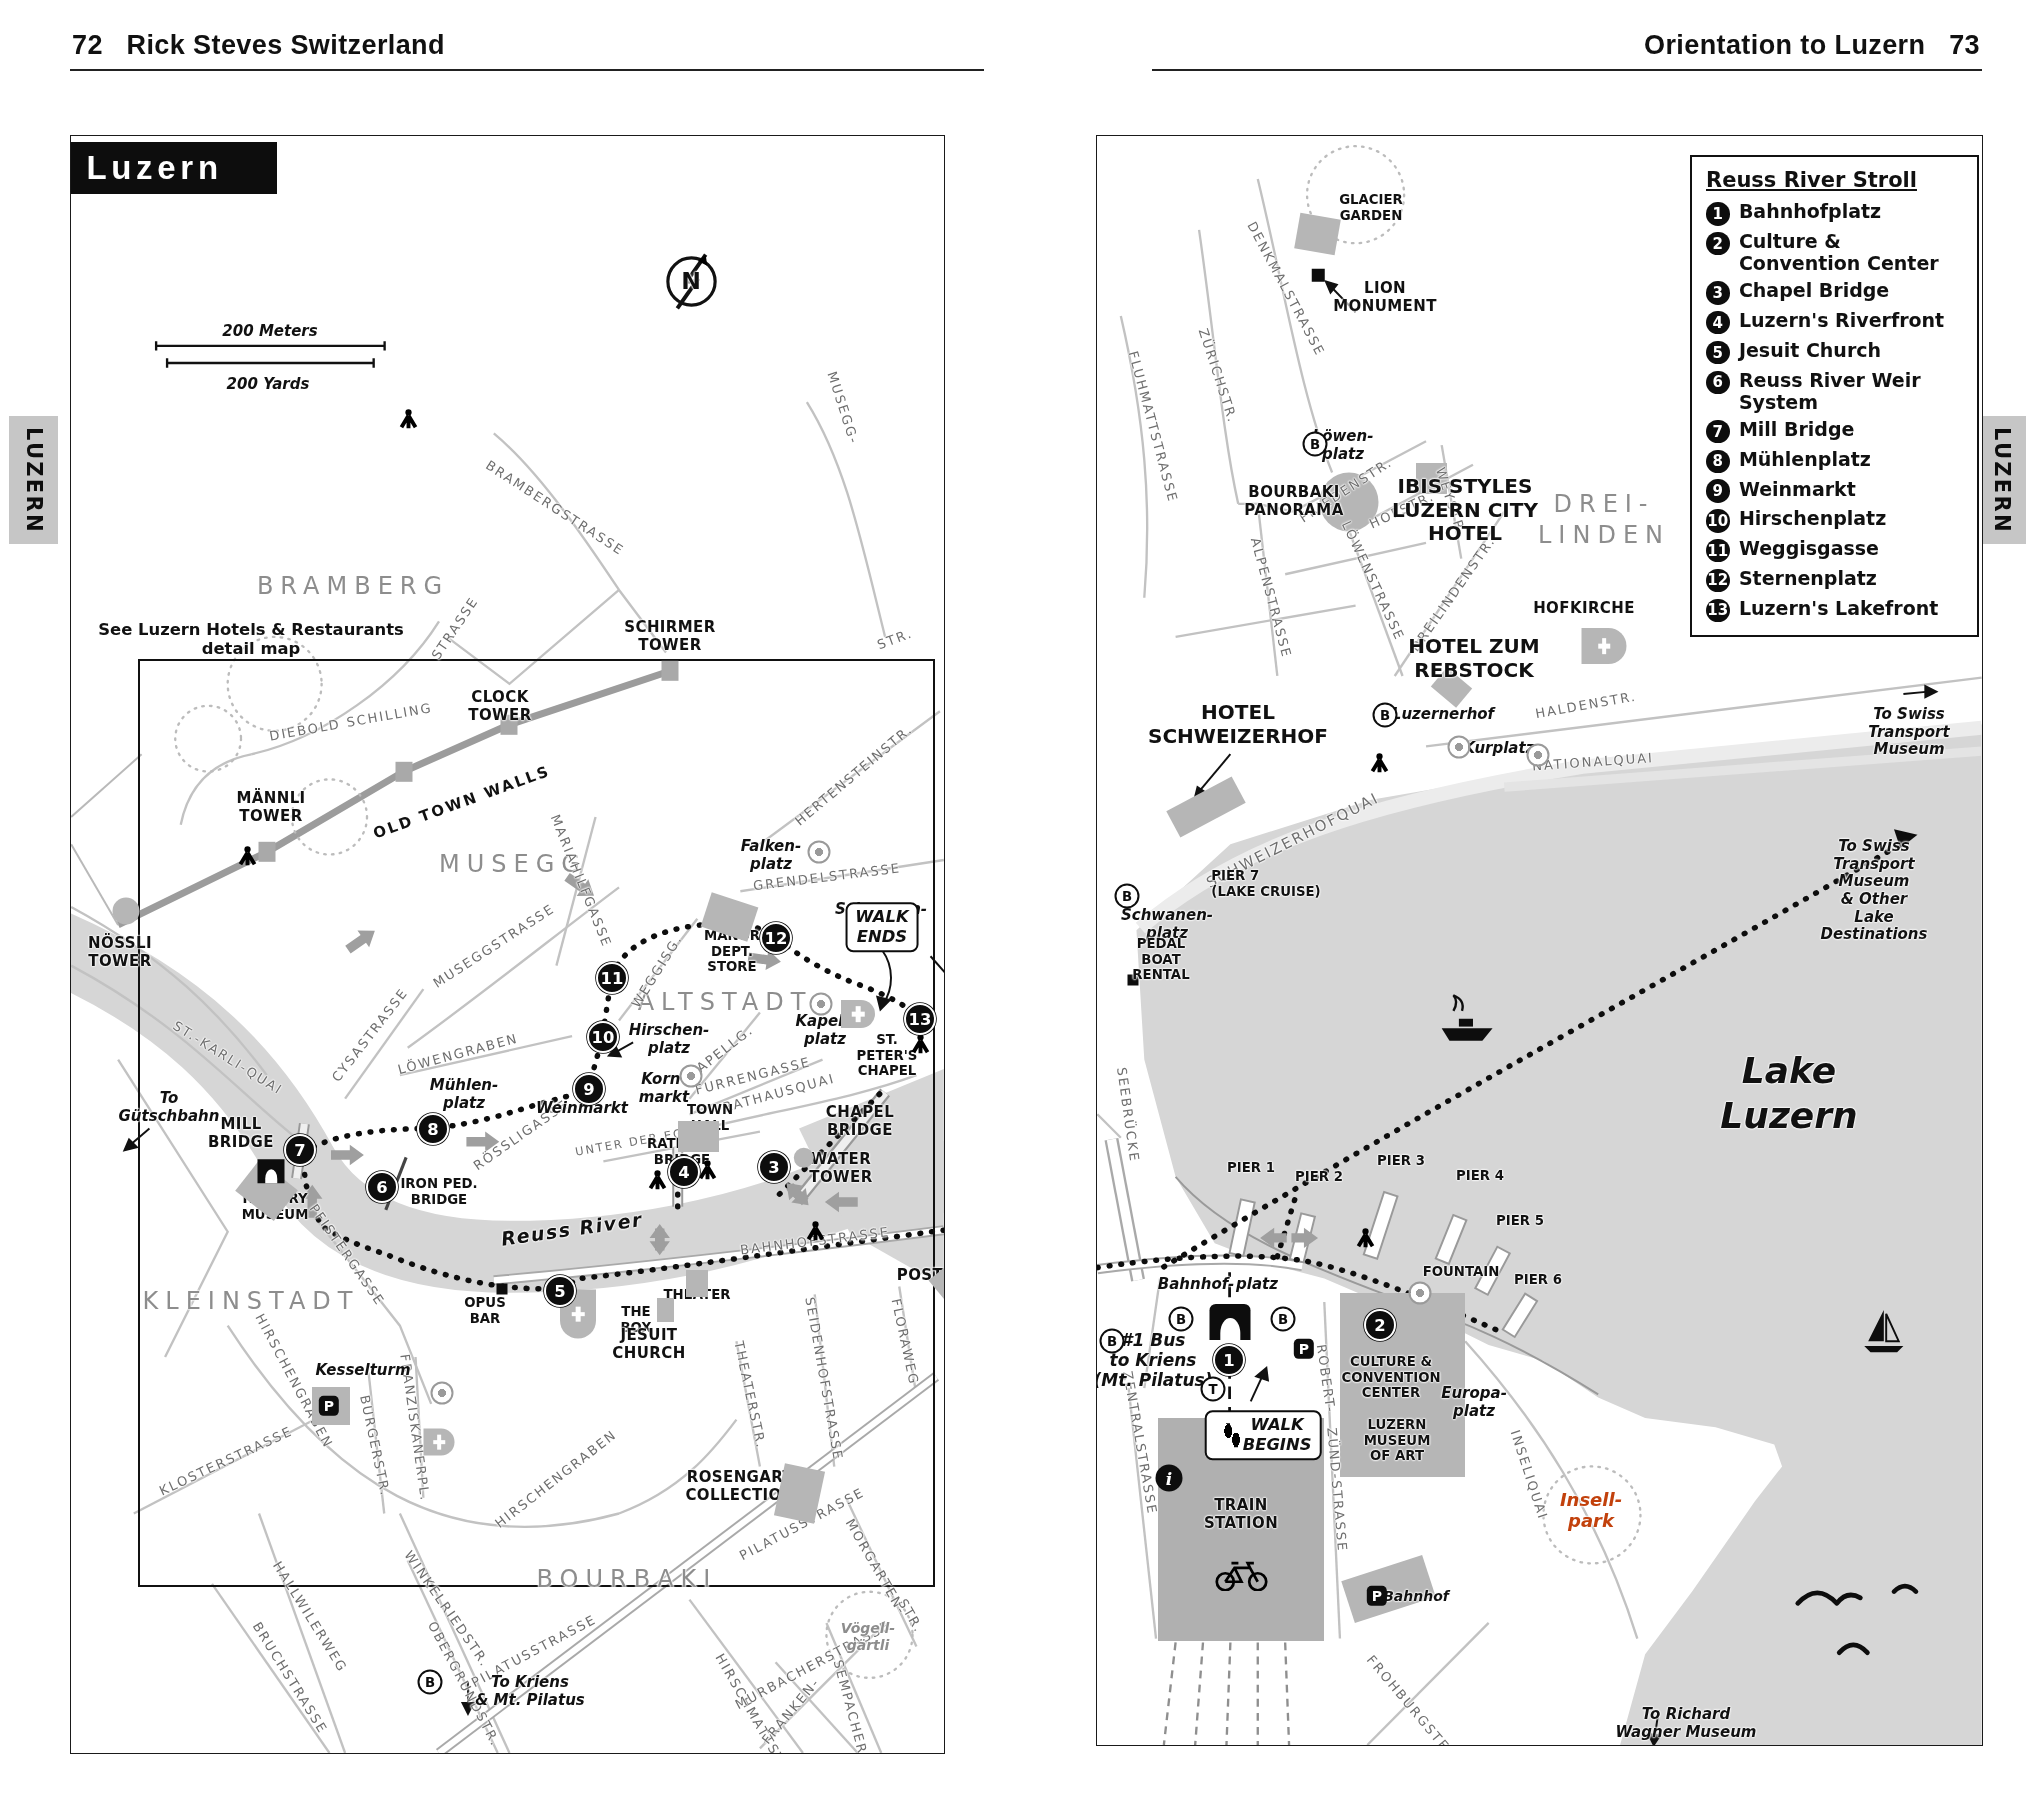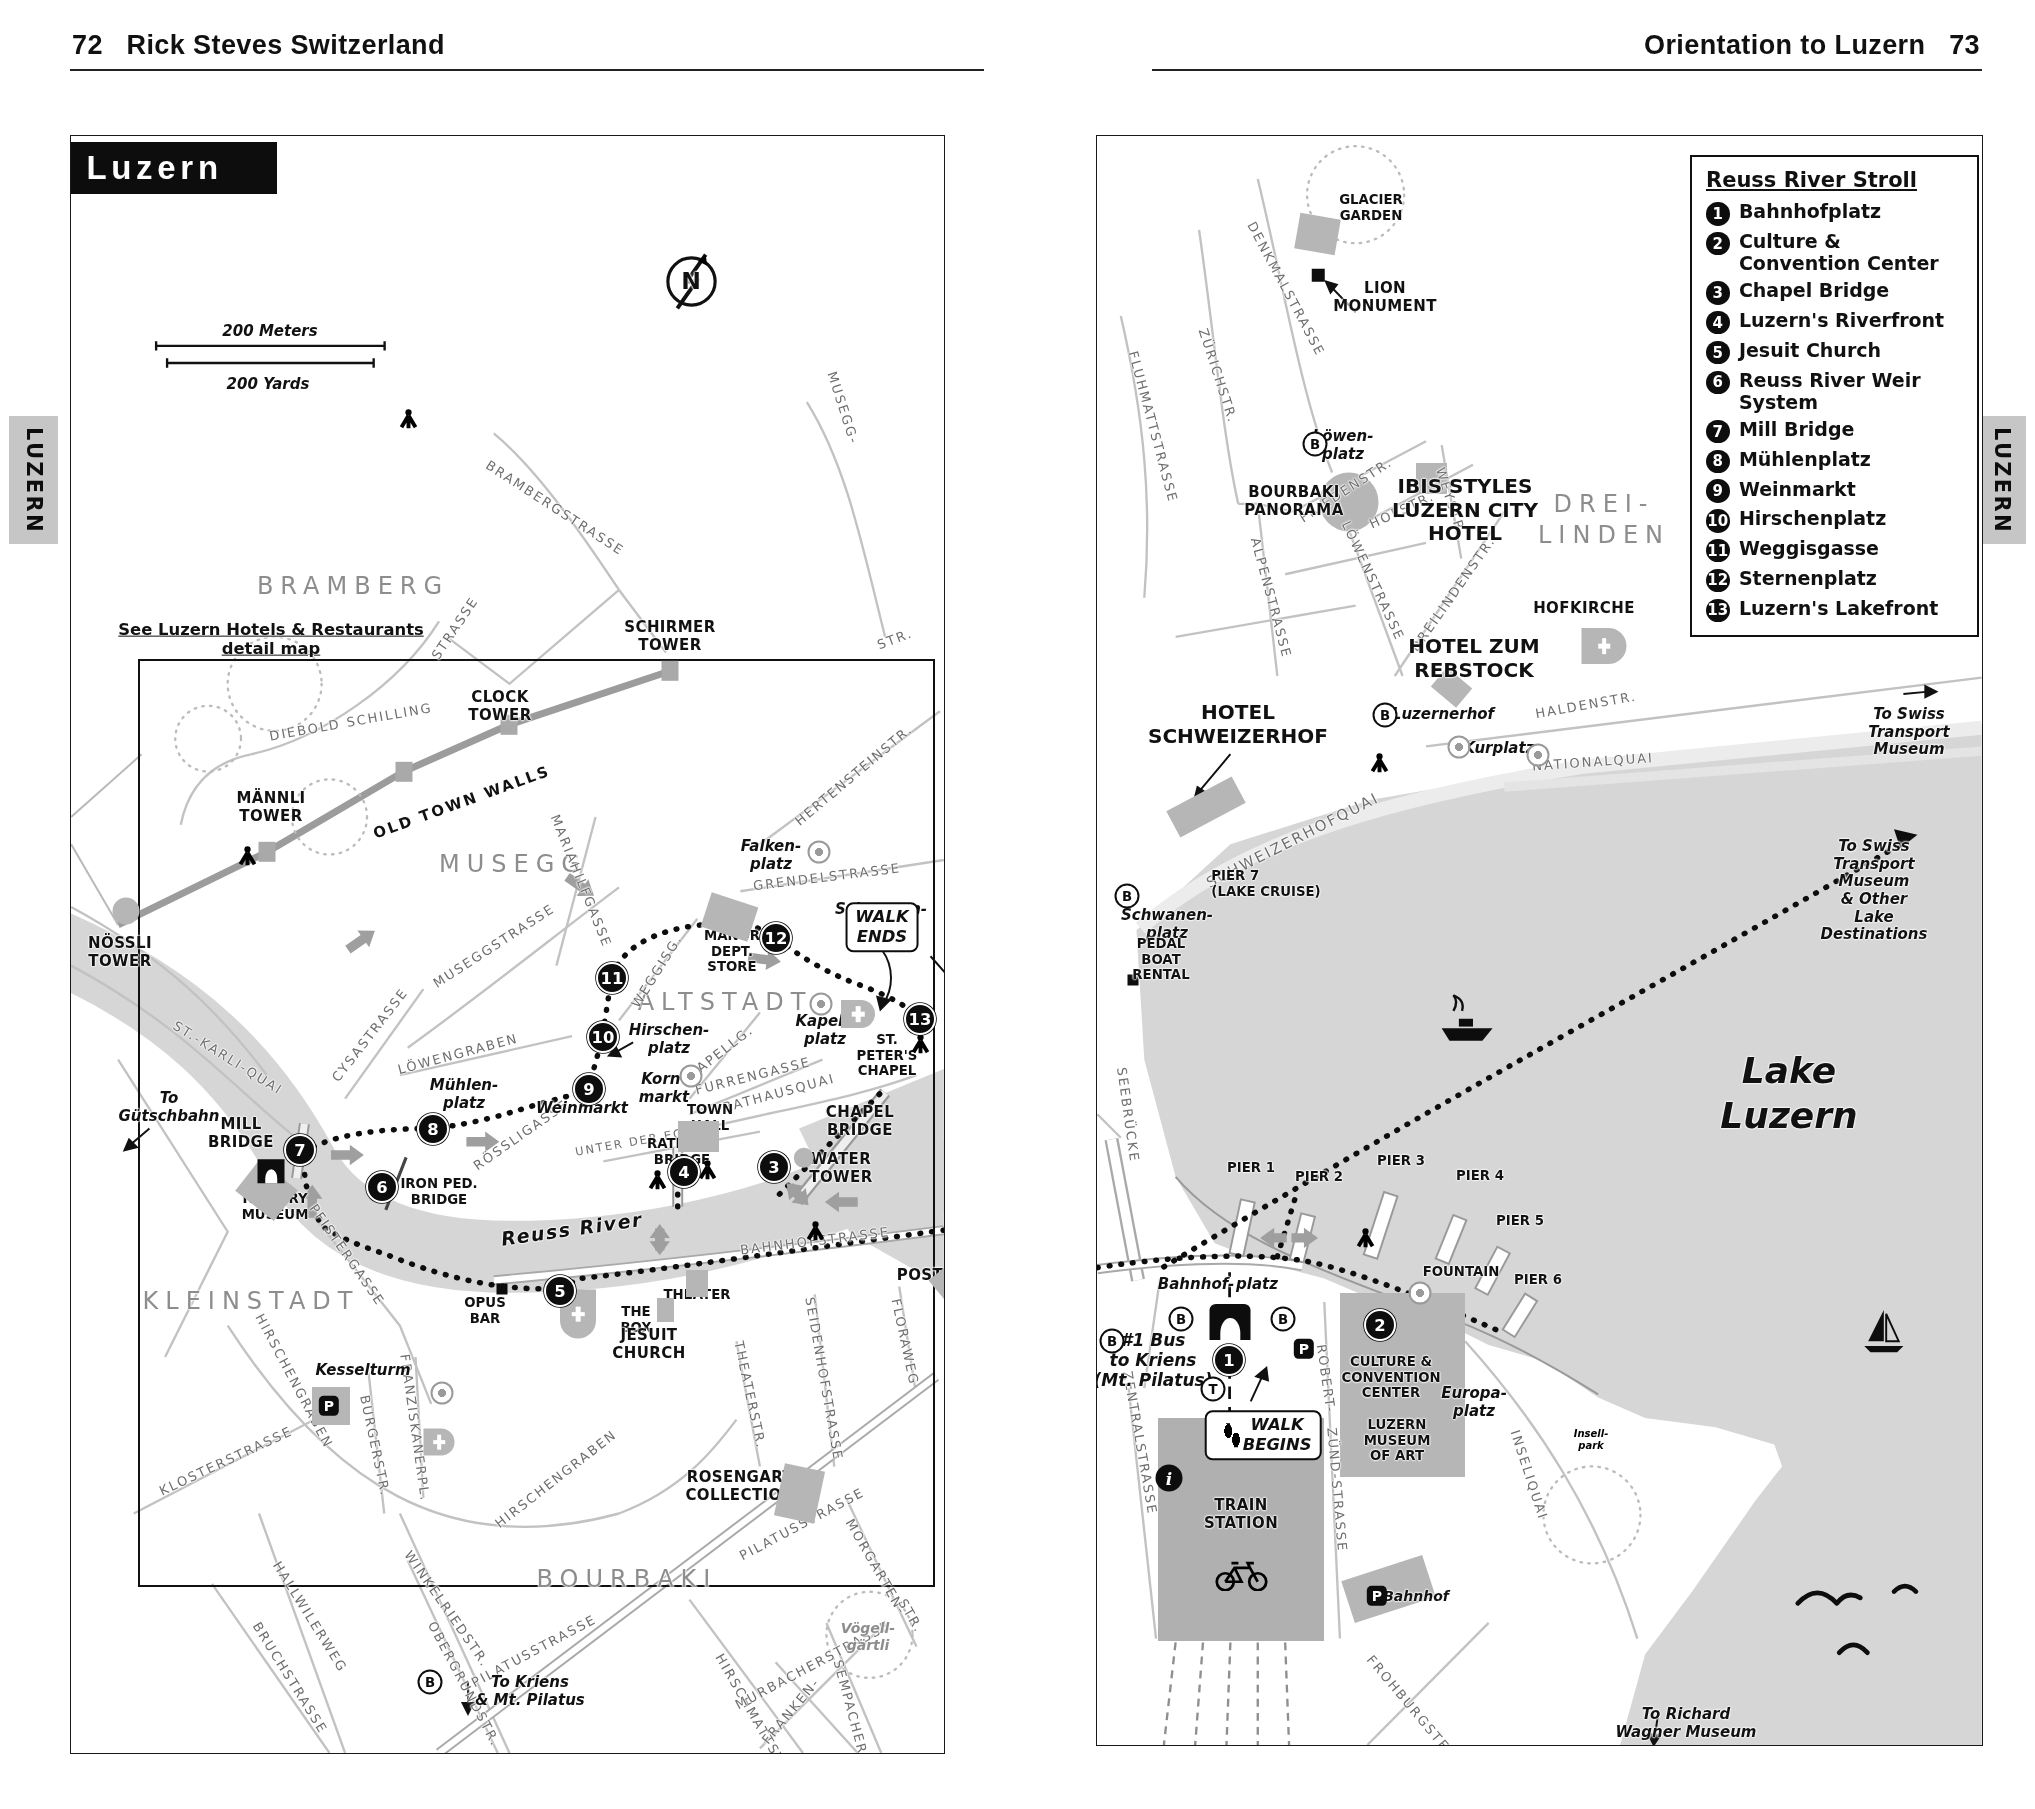--- a/index.html
+++ b/index.html
@@ -224,21 +224,21 @@
     <path d="M18,26 L18,38 M18,32 L282,32 M282,26 L282,38" stroke="#111" stroke-width="3" fill="none"></path>
   </svg>
   <div class="lbl note" style="left:197px;top:249px;">200 Yards</div>
 
   <div class="lbl district" style="left:282px;top:450px;">BRAMBERG</div>
   <div class="lbl district" style="left:442px;top:728px;">MUSEGG</div>
   <div class="lbl district" style="left:654px;top:866px;">ALTSTADT</div>
   <div class="lbl district" style="left:180px;top:1165px;">KLEINSTADT</div>
   <div class="lbl district" style="left:556px;top:1443px;">BOURBAKI</div>
 
-  <div class="lbl boldnote" style="left:200px;top:503px;text-decoration:underline;">See Luzern Hotels &amp; Restaurants
+  <div class="lbl boldnote" style="left:180px;top:503px;">See Luzern Hotels &amp; Restaurants
 detail map</div>
 
   <div class="lbl street" style="left:484px;top:372px;transform:translate(-50%,-50%) rotate(33deg);">BRAMBERGSTRASSE</div>
   <div class="lbl street" style="left:280px;top:586px;transform:translate(-50%,-50%) rotate(-10deg);">DIEBOLD SCHILLING</div>
   <div class="lbl street" style="left:384px;top:492px;transform:translate(-50%,-50%) rotate(-56deg);">STRASSE</div>
   <div class="lbl street" style="left:772px;top:272px;transform:translate(-50%,-50%) rotate(72deg);">MUSEGG-</div>
   <div class="lbl street" style="left:824px;top:503px;transform:translate(-50%,-50%) rotate(-20deg);">STR.</div>
   <div class="lbl street" style="left:423px;top:810px;transform:translate(-50%,-50%) rotate(-33deg);">MUSEGGSTRASSE</div>
   <div class="lbl street" style="left:783px;top:639px;transform:translate(-50%,-50%) rotate(-40deg);">HERTENSTEINSTR.</div>
   <div class="lbl street" style="left:756px;top:741px;transform:translate(-50%,-50%) rotate(-7deg);">GRENDELSTRASSE</div>
@@ -616,21 +616,21 @@
   <div class="lbl poi-sm" style="left:294px;top:1242px;">CULTURE &amp;
 CONVENTION
 CENTER</div>
   <div class="lbl poi-sm" style="left:300px;top:1305px;">LUZERN
 MUSEUM
 OF ART</div>
   <div class="lbl pl" style="left:377px;top:1267px;">Europa-
 platz</div>
   <div class="lbl poi" style="left:144px;top:1379px;">TRAIN
 STATION</div>
-  <div class="lbl" style="left:494px;top:1304px;font-size:10px;font-style:italic;color:#000000;font-weight:bold;white-space:pre-line;">Insell-
+  <div class="lbl" style="left:494px;top:1374px;font-size:18px;font-style:italic;color:#c2410c;font-weight:bold;white-space:pre-line;">Insell-
 park</div>
   <div class="lbl pl" style="left:319px;top:1460px;font-size:14px;">Bahnhof</div>
   <div class="lbl note" style="left:589px;top:1588px;">To Richard
 Wagner Museum</div>
 
   <div class="callout" style="left:166px;top:1299px;padding-left:36px;">WALK
 BEGINS</div>
   <div class="foot" style="left:135px;top:1299px;"></div>
 
   <div class="target" style="left:362px;top:611px;"></div>

